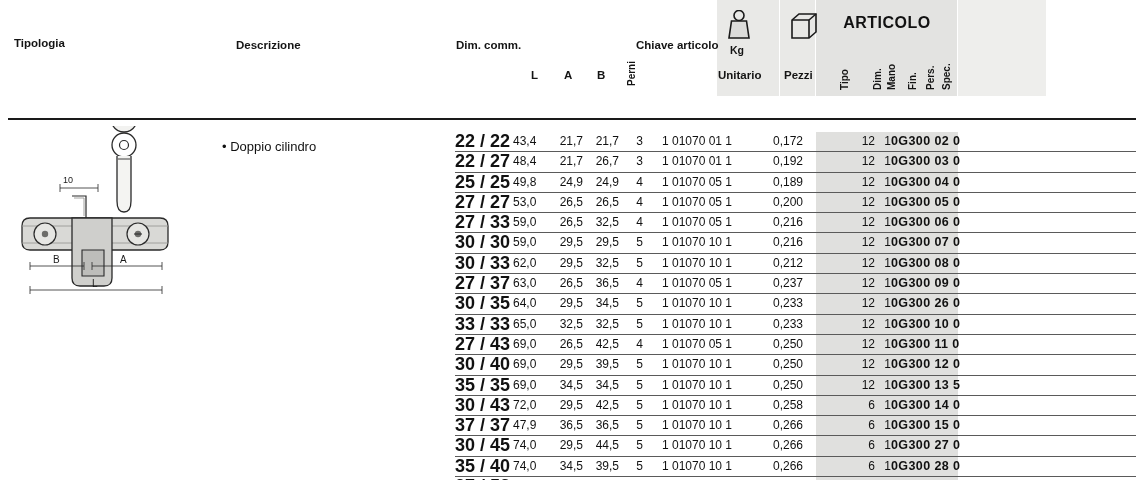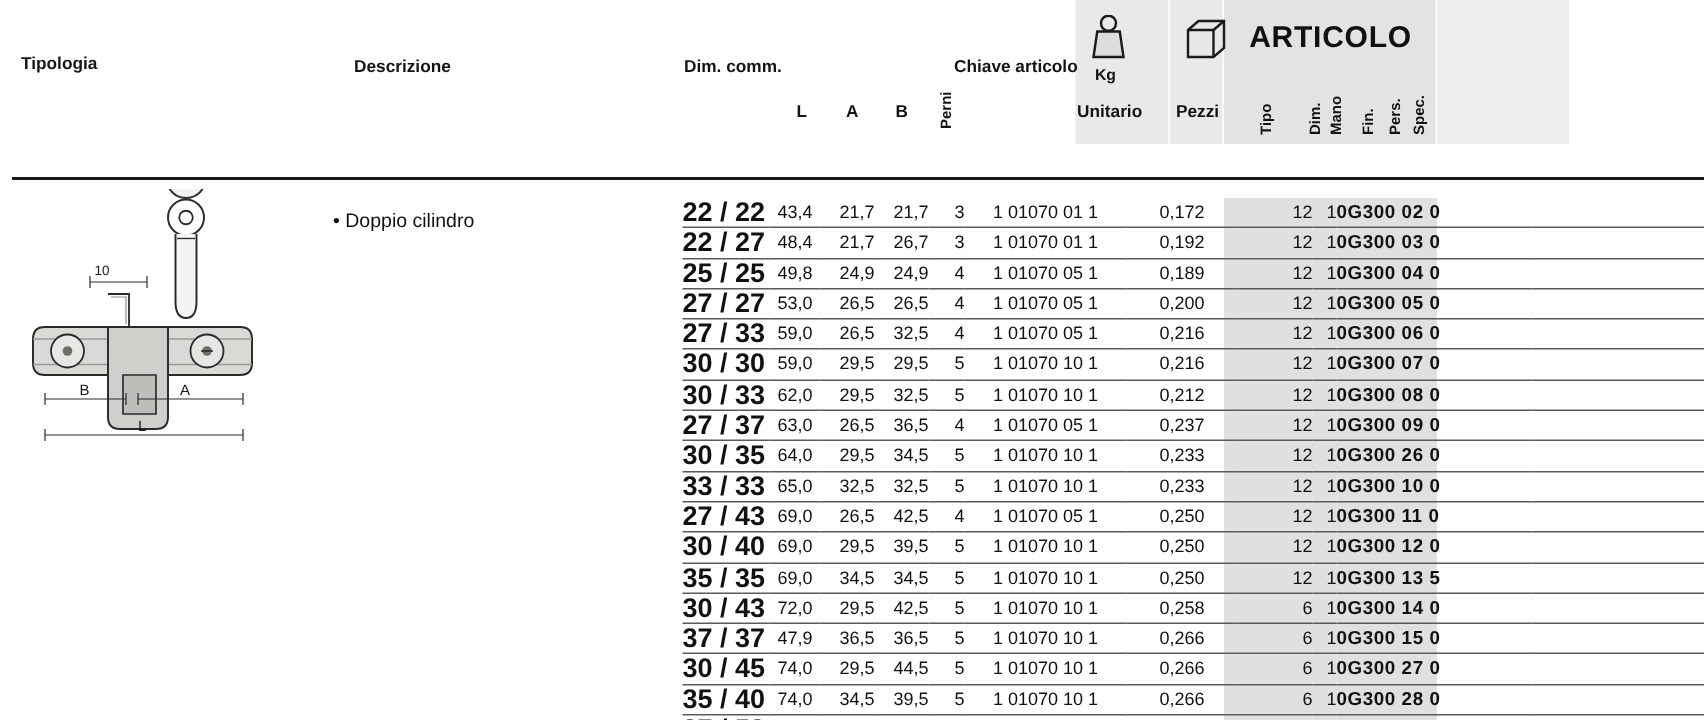--- a/index.html
+++ b/index.html
@@ -66,21 +66,21 @@
     transform: rotate(-90deg);
     transform-origin: left top;
   }
 
   .articolo-title {
     position: absolute;
     left: 816px;
     top: 14px;
     width: 142px;
     text-align: center;
-    font-size: 20px;
+    font-size: 16px;
     font-weight: bold;
     letter-spacing: 0.5px;
     color: #111111;
   }
 
   
   .icon-weight {
     position: absolute;
     left: 726px;
     top: 10px;
@@ -155,21 +155,21 @@
     white-space: nowrap;
     vertical-align: middle;
   }
   td.c-dim {
     width: 58px;
     font-weight: bold;
     font-size: 18px;
     text-align: left;
     padding-left: 2px;
   }
-  td.c-l { width: 34px; text-align: center; }
+  td.c-l { width: 34px; text-align: left; }
   td.c-a { width: 36px; text-align: right; }
   td.c-b { width: 36px; text-align: right; }
   td.c-perni { width: 24px; text-align: right; }
   td.c-chiave { width: 108px; text-align: center; }
   td.c-unit { width: 74px; text-align: center; }
   td.c-pezzi { width: 50px; text-align: right; }
   td.c-uno { width: 16px; text-align: right; padding-right: 4px; }
   td.c-art {
     width: 130px;
     font-weight: bold;

